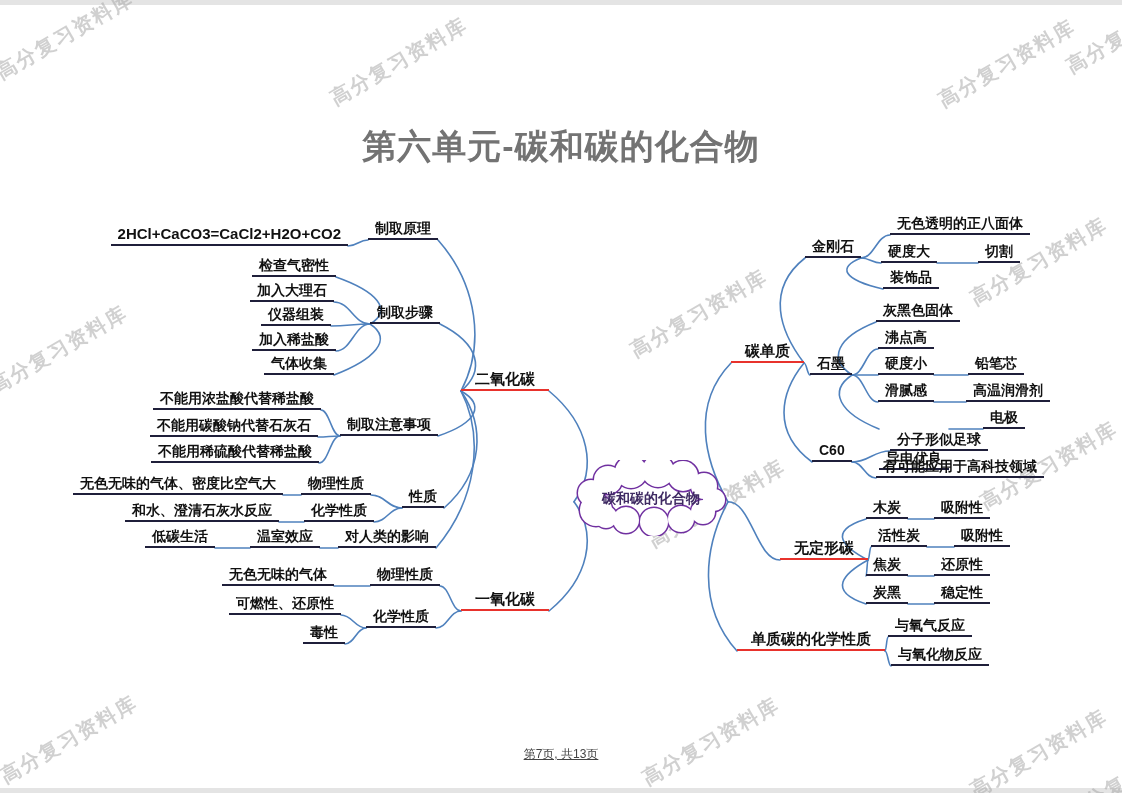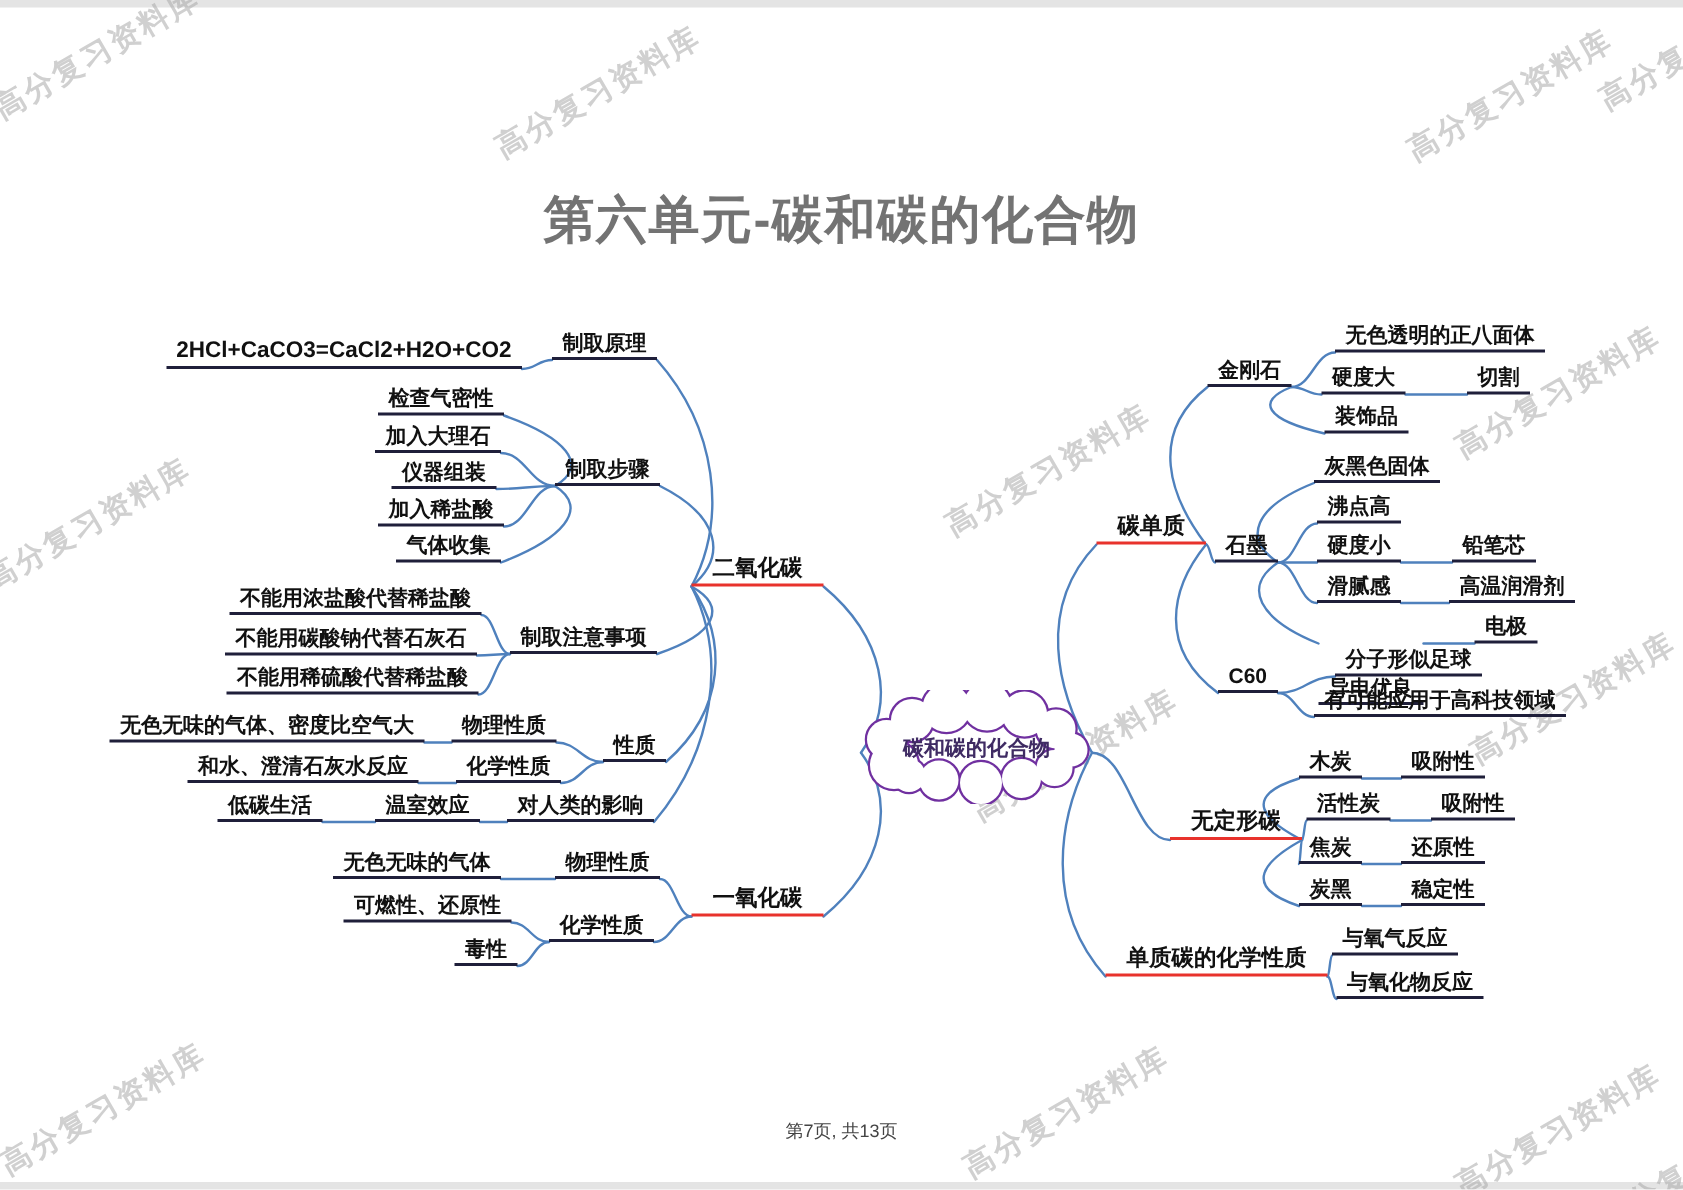--- a/index.html
+++ b/index.html
@@ -12,21 +12,21 @@
     position:absolute; color:rgba(170,170,170,0.55); font-size:20px; font-weight:bold;
     transform:rotate(-30deg); white-space:nowrap; z-index:0; pointer-events:none; letter-spacing:2px;
   }
   #lines{position:absolute; left:0; top:0; z-index:1;}
   .title{
     position:absolute; left:0; top:124px; width:100%; text-align:center;
     font-size:34px; font-weight:bold; color:#737373; z-index:2; letter-spacing:1px;
   }
   .footer{
     position:absolute; left:0; top:746px; width:100%; text-align:center;
-    font-size:12px; color:#444; z-index:2;
+    font-size:12px; color:#444; z-index:2;text-decoration:underline;
   }
   .node{
     position:absolute; z-index:2; white-space:nowrap;
     font-size:14px; line-height:16px; font-weight:bold; color:#111;
     padding:0 7px 2px 7px; border-bottom:2px solid #1f1f3a; text-align:center;
   }
   .node.main{
     font-size:15px; line-height:17px; border-bottom-color:#e8322c; padding:0 14px 2px 14px;
   }
   .node.eq{font-size:15px; line-height:17px;}

